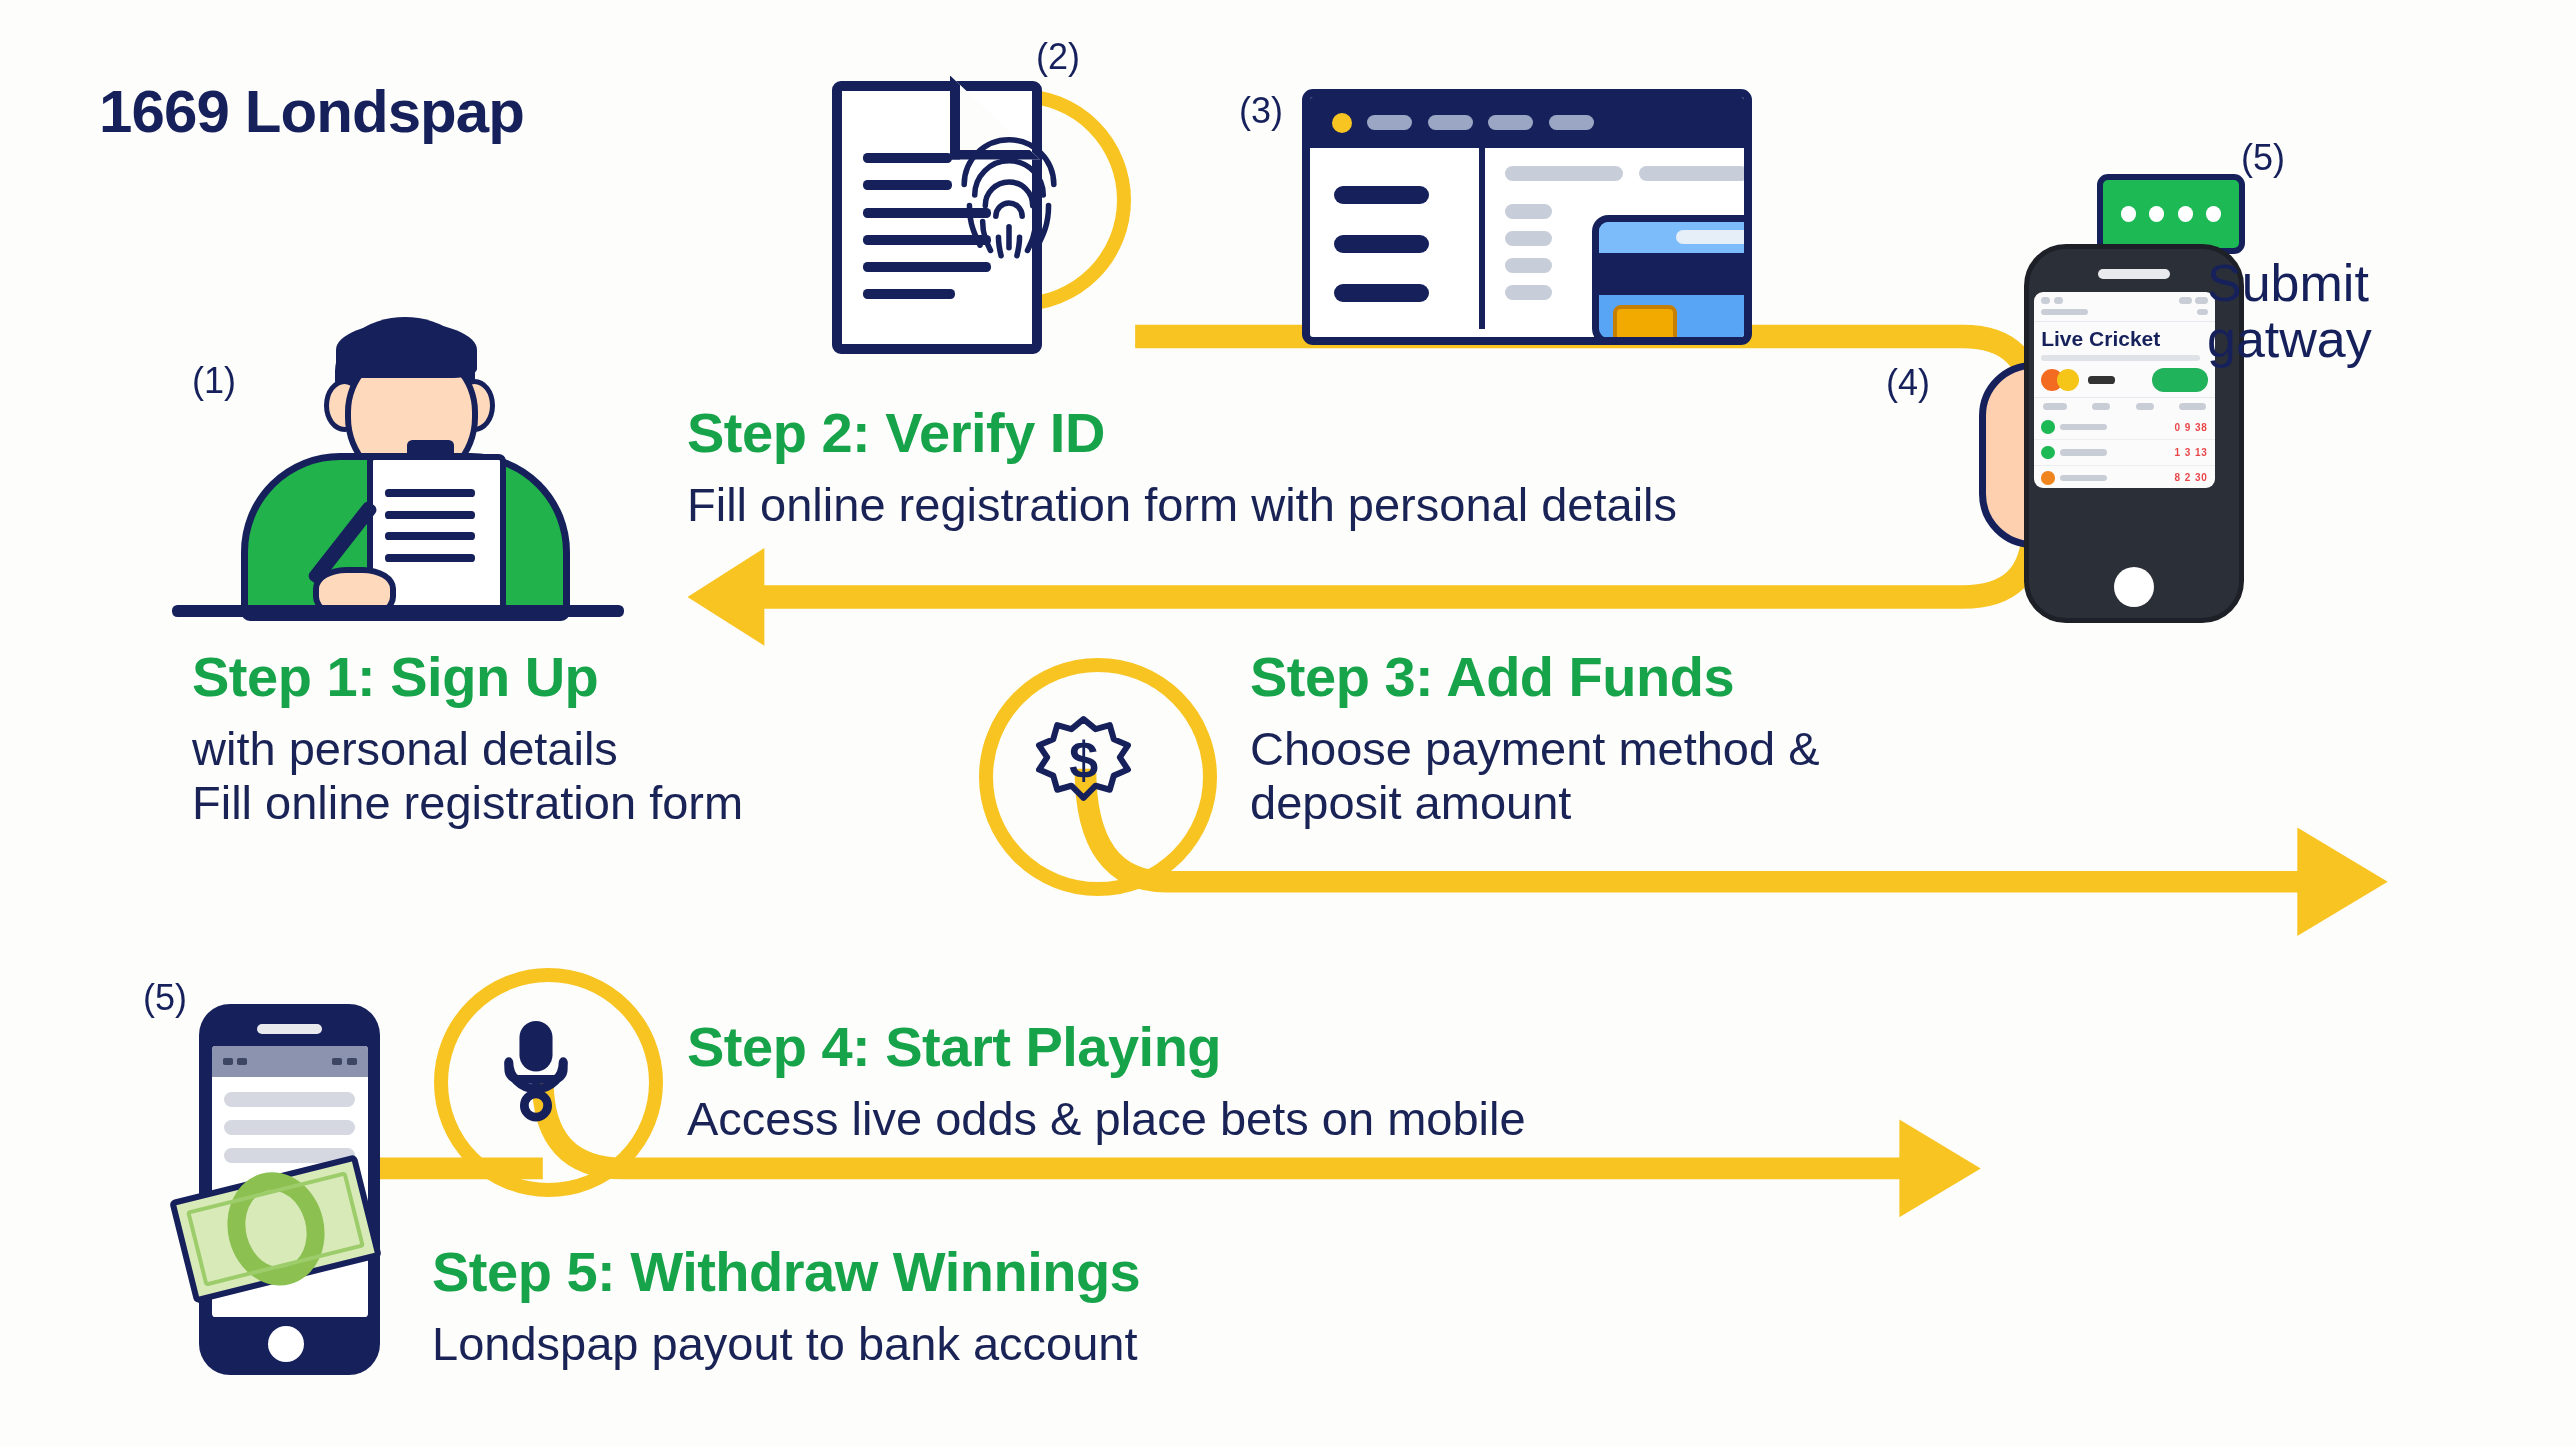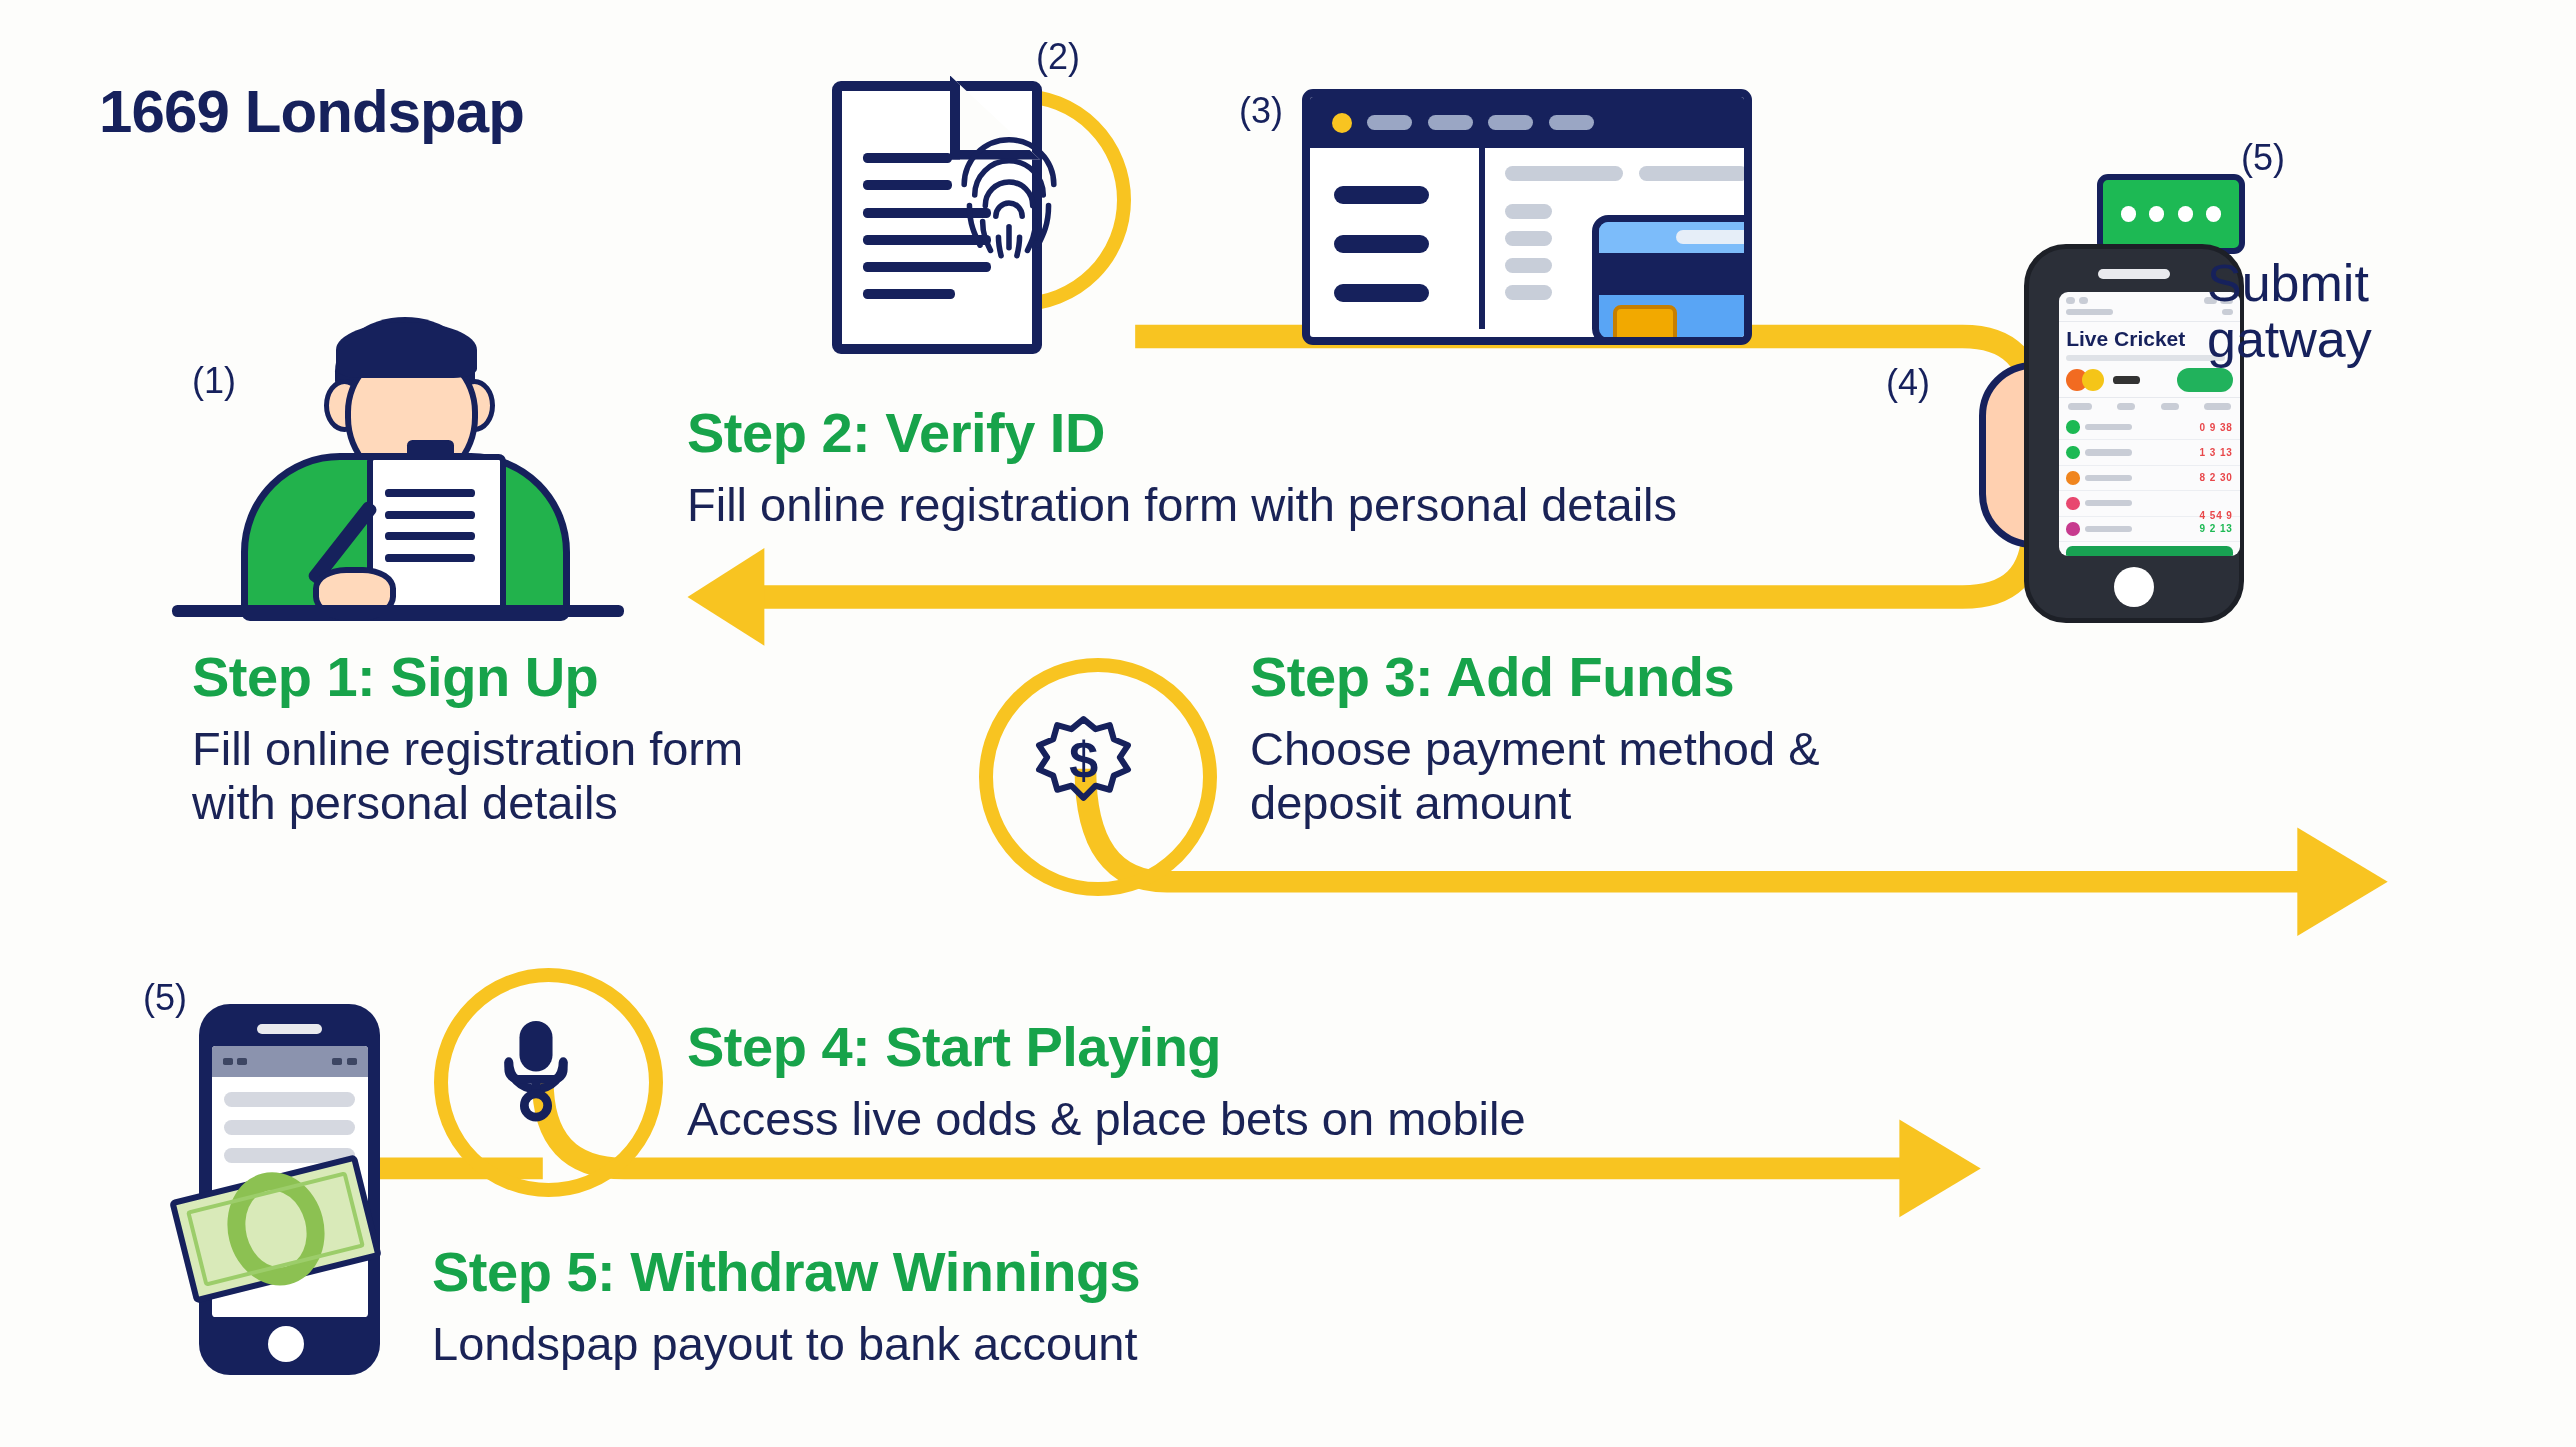--- a/index.html
+++ b/index.html
@@ -199,21 +199,21 @@
         <span class="bubble-dot"></span>
     </div>
   </div>
   <div class="abs marker" style="left:2241px;top:137px;">(5)</div>
 
   <div class="abs" style="left:1972px;top:244px;width:289px;height:380px;">
     <div class="abs" style="left:7.2px;top:118px;width:127px;height:172px;background:#ffd0b0;
                 border:7.2px solid #16215c;border-radius:54px 16.3px 16.3px 54px;"></div>
     <div class="abs ph-body" style="left:52px;top:0px;width:210px;height:369px;">
       <div class="abs ph-speaker" style="left:69px;top:20px;width:72px;height:10px;"></div>
-      <div class="abs ph-screen" style="left:30px;top:43px;width:181px;height:264px;">
+      <div class="abs ph-screen" style="left:5px;top:43px;width:181px;height:196px;">
 
         <div style="display:flex;justify-content:space-between;padding:5.4px 7.2px 0 7.2px;">
           <div style="display:flex;gap:3.6px;">
             <div class="blurline" style="width:9px;height:6.3px;"></div>
             <div class="blurline" style="width:9px;height:6.3px;"></div>
           </div>
           <div style="display:flex;gap:3.6px;">
             <div class="blurline" style="width:12.7px;height:6.3px;"></div>
             <div class="blurline" style="width:12.7px;height:6.3px;"></div>
           </div>
@@ -294,22 +294,22 @@
   <div class="abs" style="left:687px;top:400px;">
     <div class="step-head">Step 2: Verify ID</div>
     <div class="step-desc" style="margin-top:12.7px;">
       <div>Fill online registration form with personal details</div>
     </div>
   </div>
 
   <div class="abs" style="left:192px;top:644px;">
     <div class="step-head">Step 1: Sign Up</div>
     <div class="step-desc" style="margin-top:12.7px;">
+      <div>with personal details</div>
       <div>Fill online registration form</div>
-      <div>with personal details</div>
     </div>
   </div>
 
   <div class="abs ring" style="left:979px;top:658px;width:210px;height:210px;"></div>
   <svg class="abs badge-svg" style="left:1033px;top:713px;" width="101" height="101" viewBox="0 0 100 100">
     <path d="M50 6 L62 16 L76 12 L80 26 L94 32 L86 44 L94 56 L80 62 L76 76 L62 72 L50 84
              L38 72 L24 76 L20 62 L6 56 L14 44 L6 32 L20 26 L24 12 L38 16 Z" fill="none" stroke="#16215c" stroke-width="6" stroke-linejoin="round"></path>
     <text x="50" y="64" text-anchor="middle" font-size="52" font-weight="bold" fill="#16215c" font-family="Liberation Sans, sans-serif">$</text>
   </svg>
   <div class="abs" style="left:1250px;top:644px;">

